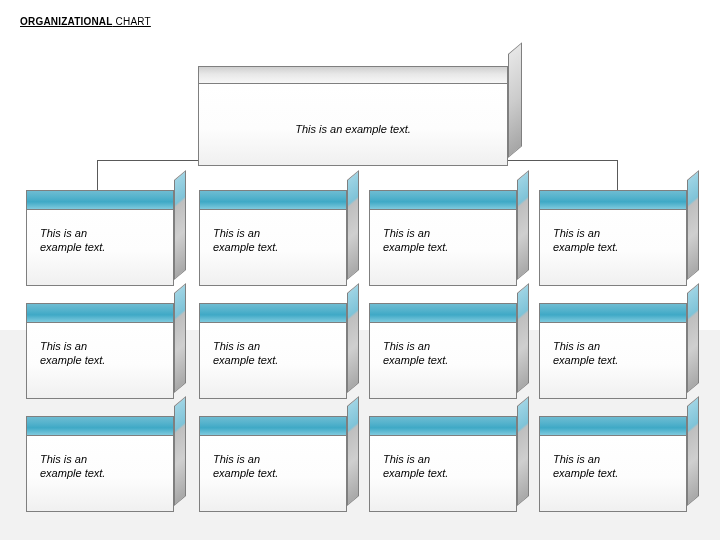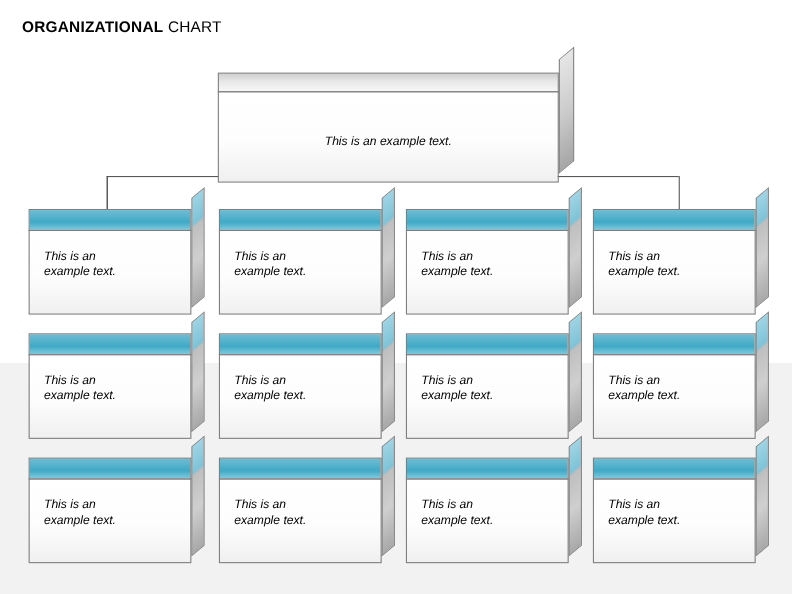--- a/index.html
+++ b/index.html
@@ -25,24 +25,25 @@
     left: 0;
     top: 330px;
     width: 720px;
     height: 210px;
     background: #f2f2f2;
   }
   .title {
     position: absolute;
     left: 20px;
     top: 16px;
-    font-size: 14px;
+    font-size: 10px;
     color: #000000;
     letter-spacing: 0.2px;
     white-space: nowrap;
+    text-decoration: underline;
   }
   .title .b {
     font-weight: bold;
   }
 
   
   .line {
     position: absolute;
     background: #595959;
   }

